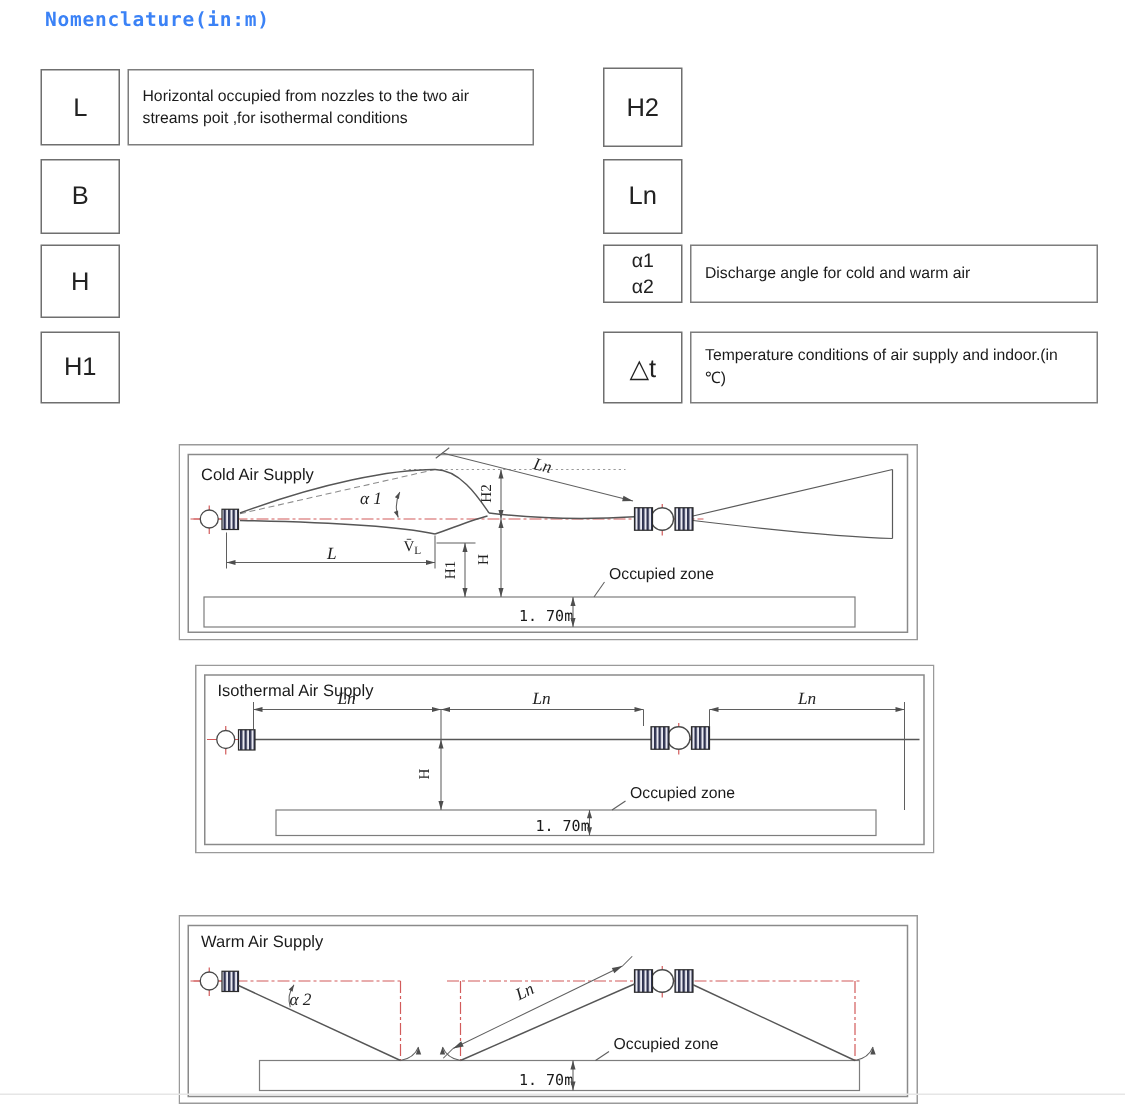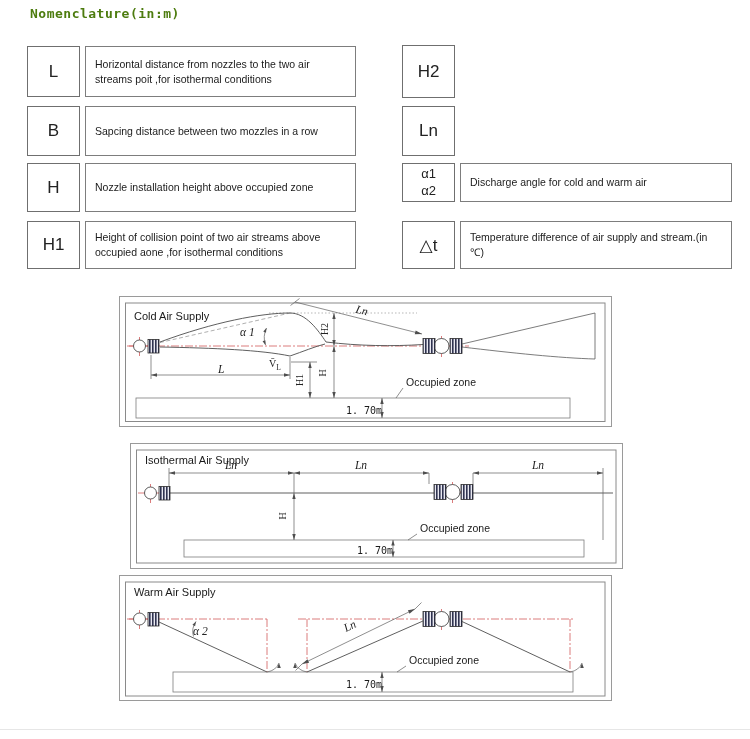--- a/index.html
+++ b/index.html
@@ -1,19 +1,19 @@
 <!DOCTYPE html>
 <html><head>
 <meta charset="utf-8">
 <style>
   html,body{margin:0;padding:0;background:#fff;}
   .screen{position:relative;width:750px;height:739px;background:#ffffff;overflow:hidden;
           font-family:"Liberation Sans",sans-serif;color:#1c1c1c;}
   .page-title{position:absolute;left:30px;top:6px;font-family:"DejaVu Sans Mono",monospace;
-              font-weight:bold;font-size:13px;letter-spacing:.5px;color:#4d7c0f;}
+              font-weight:bold;font-size:13px;letter-spacing:.5px;color:#3b82f6;}
   .nrow{position:absolute;display:flex;gap:5px;}
   .sym{width:51px;flex:0 0 51px;border:1px solid #6f6f6f;display:flex;flex-direction:column;
        align-items:center;justify-content:center;font-size:17px;color:#222;background:#fff;}
   .sym.two{font-size:13px;line-height:1.25;}
   .desc{flex:1;border:1px solid #7d7d7d;display:flex;align-items:center;
         padding:3px 9px;font-size:10.5px;line-height:1.42;color:#1b1b1b;background:#fff;}
   .diag{position:absolute;}
   .diag svg{display:block;}
   .outer{fill:none;stroke:#9a9a9a;stroke-width:1;}
   .inner{fill:none;stroke:#8a8a8a;stroke-width:1;}
@@ -36,51 +36,48 @@
 </style>
 </head>
 <body>
 
 <div class="screen">
 
   <div class="page-title">Nomenclature(in:m)</div>
 
   <div class="nrow" style="left:27px;top:46px;width:329px;height:51px">
     <div class="sym">L</div>
-    <div class="desc">Horizontal distance from nozzles to the two air streams poit ,for isothermal conditions</div>
+    <div class="desc">Horizontal occupied from nozzles to the two air streams poit ,for isothermal conditions</div>
   </div>
   <div class="nrow" style="left:27px;top:106px;width:329px;height:50px">
     <div class="sym">B</div>
-    <div class="desc">Sapcing distance between two mozzles in a row</div>
   </div>
   <div class="nrow" style="left:27px;top:163px;width:329px;height:49px">
     <div class="sym">H</div>
-    <div class="desc">Nozzle installation height above occupied zone</div>
   </div>
   <div class="nrow" style="left:27px;top:221px;width:329px;height:48px">
     <div class="sym">H1</div>
-    <div class="desc">Height of collision point of two air streams above occupied aone ,for isothermal conditions</div>
   </div>
 
   <div class="nrow" style="left:402px;top:45px;width:330px;height:53px">
     <div class="sym">H2</div>
   </div>
   <div class="nrow" style="left:402px;top:106px;width:330px;height:50px">
     <div class="sym">Ln</div>
   </div>
   <div class="nrow" style="left:402px;top:163px;width:330px;height:39px">
     <div class="sym two">
       <div>α1</div>
       <div>α2</div>
     </div>
     <div class="desc">Discharge angle for cold and warm air</div>
   </div>
   <div class="nrow" style="left:402px;top:221px;width:330px;height:48px">
     <div class="sym">△t</div>
-    <div class="desc">Temperature difference of air supply and stream.(in ℃)</div>
+    <div class="desc">Temperature conditions of air supply and indoor.(in ℃)</div>
   </div>
 
   <div class="diag" style="left:119px;top:296px;width:493px;height:114px">
     <svg width="493" height="131" viewBox="0 0 493 131">
       <defs>
         <pattern id="hz1" width="3" height="3" patternUnits="userSpaceOnUse">
           <rect width="3" height="3" fill="#e9e9f1"></rect>
             <rect width="1.6" height="3" fill="#2f3350"></rect>
         </pattern>
       </defs>
@@ -233,21 +230,21 @@
 
       <g>
         <text class="mlab" x="227" y="111">1. 70m</text>
         <path class="dimln" d="M263,97 V114"></path>
         <polygon class="arr" points="263,97 261.3,102.5 264.7,102.5"></polygon>
         <polygon class="arr" points="263,114 261.3,108.5 264.7,108.5"></polygon>
       </g>
     </svg>
   </div>
 
-  <div class="diag" style="left:119px;top:575px;width:493px;height:126px">
+  <div class="diag" style="left:119px;top:610px;width:493px;height:126px">
     <svg width="493" height="126" viewBox="0 0 493 126">
       <defs>
         <pattern id="hz3" width="3" height="3" patternUnits="userSpaceOnUse">
           <rect width="3" height="3" fill="#e9e9f1"></rect>
             <rect width="1.6" height="3" fill="#2f3350"></rect>
         </pattern>
       </defs>
       <rect class="outer" x="0.5" y="0.5" width="492" height="125"></rect>
       <rect class="inner" x="6.5" y="7" width="479.5" height="114"></rect>
       <text class="dtitle" x="15" y="21">Warm Air Supply</text>

